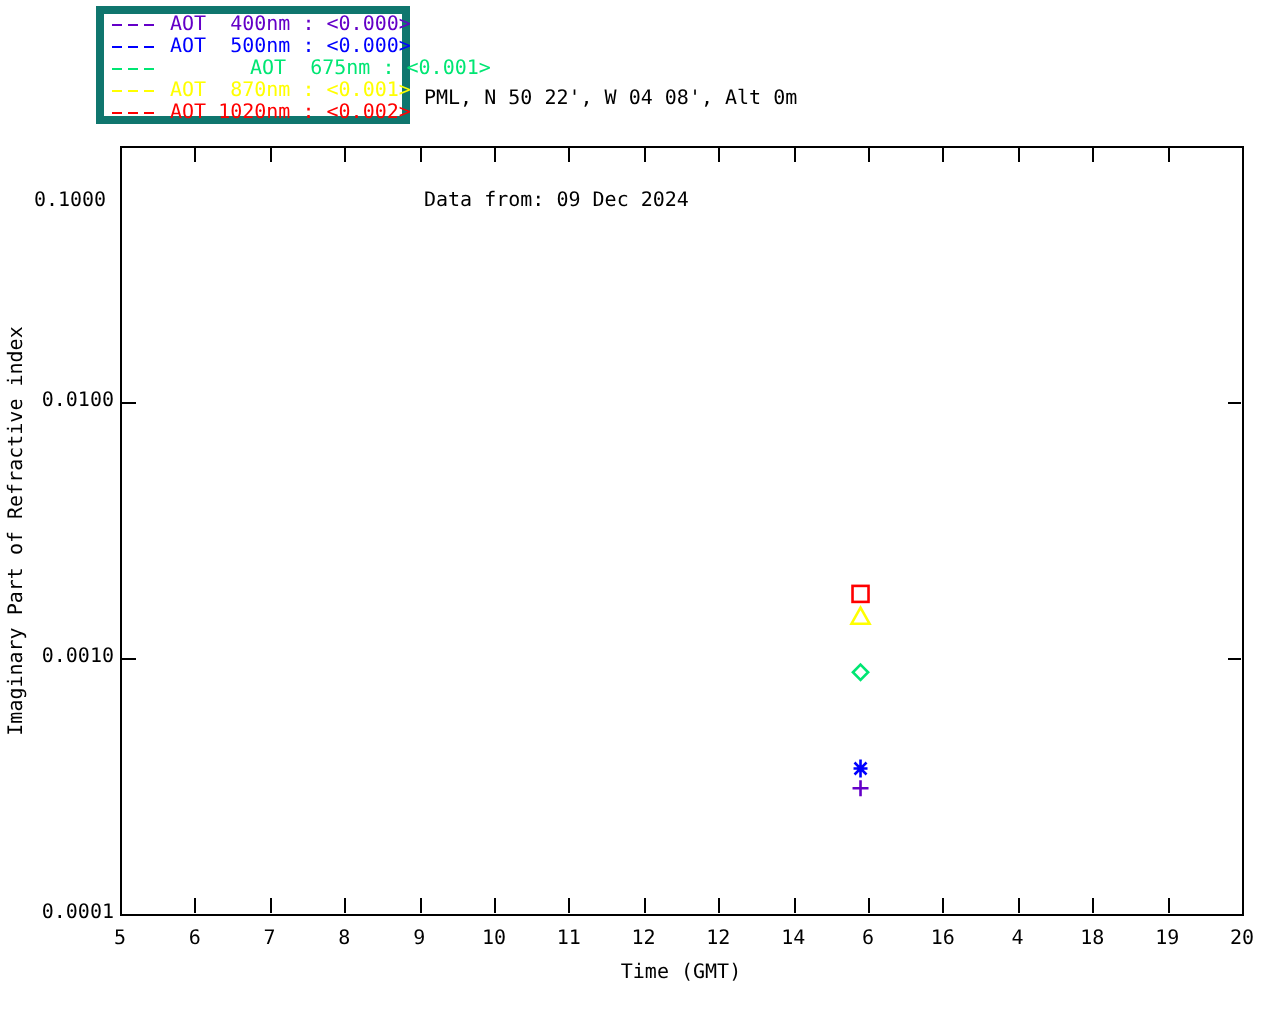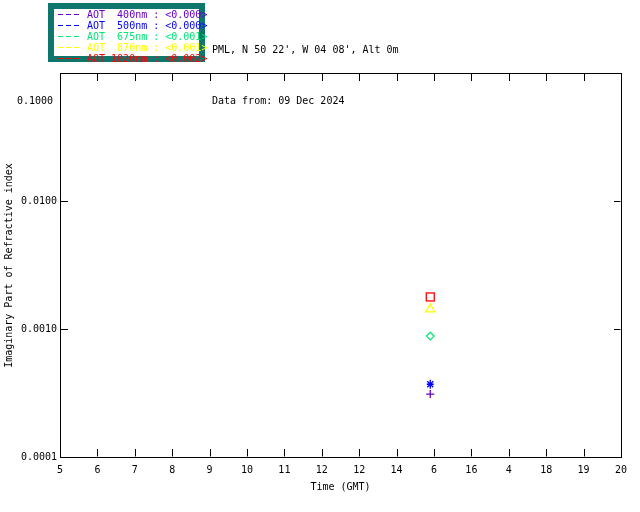--- a/index.html
+++ b/index.html
@@ -3,21 +3,21 @@
 <meta charset="utf-8">
 <style>
   html,body{margin:0;padding:0;background:#fff;}
   .screen{
     position:relative;width:640px;height:512px;background:#ffffff;overflow:hidden;
     font-family:"DejaVu Sans Mono","Liberation Mono",monospace;
     font-size:10px;color:#000;
   }
   .legend-box{
     position:absolute;left:48px;top:3px;width:157px;height:59px;
-    border:6px solid #0f766e;box-sizing:border-box;
+    border:4px solid #0f766e;box-sizing:border-box;
     display:flex;flex-direction:column;justify-content:space-evenly;
     padding-left:4px;
   }
   .legend-row{display:flex;align-items:center;}
   .legend-dash{display:inline-block;width:23px;height:1px;margin-right:6px;flex:0 0 auto;}
   .legend-label{white-space:pre;line-height:11px;}
   .header-block{position:absolute;left:212px;top:7px;line-height:17px;white-space:pre;}
   .y-title-col{
     position:absolute;left:1px;top:73px;width:14px;height:384px;
     display:flex;align-items:center;justify-content:center;
@@ -36,21 +36,21 @@
     <div class="legend-row">
       <span class="legend-dash" style="background: repeating-linear-gradient(90deg, rgb(100, 0, 200) 0px, rgb(100, 0, 200) 5px, transparent 5px, transparent 8px);"></span>
       <span class="legend-label" style="color: rgb(100, 0, 200);">AOT  400nm : &lt;0.000&gt;</span>
     </div>
     <div class="legend-row">
       <span class="legend-dash" style="background: repeating-linear-gradient(90deg, rgb(0, 0, 255) 0px, rgb(0, 0, 255) 5px, transparent 5px, transparent 8px);"></span>
       <span class="legend-label" style="color: rgb(0, 0, 255);">AOT  500nm : &lt;0.000&gt;</span>
     </div>
     <div class="legend-row">
       <span class="legend-dash" style="background: repeating-linear-gradient(90deg, rgb(0, 230, 115) 0px, rgb(0, 230, 115) 5px, transparent 5px, transparent 8px);"></span>
-      <span class="legend-label" style="color: rgb(0, 230, 115);">AOT  675nm : &lt;0.001&gt;</span>
+      <span class="legend-label" style="color: rgb(0, 230, 115); margin-left: 40px;">AOT  675nm : &lt;0.001&gt;</span>
     </div>
     <div class="legend-row">
       <span class="legend-dash" style="background: repeating-linear-gradient(90deg, rgb(255, 255, 0) 0px, rgb(255, 255, 0) 5px, transparent 5px, transparent 8px);"></span>
       <span class="legend-label" style="color: rgb(255, 255, 0);">AOT  870nm : &lt;0.001&gt;</span>
     </div>
     <div class="legend-row">
       <span class="legend-dash" style="background: repeating-linear-gradient(90deg, rgb(255, 0, 0) 0px, rgb(255, 0, 0) 5px, transparent 5px, transparent 8px);"></span>
       <span class="legend-label" style="color: rgb(255, 0, 0);">AOT 1020nm : &lt;0.002&gt;</span>
     </div>
   </div>

